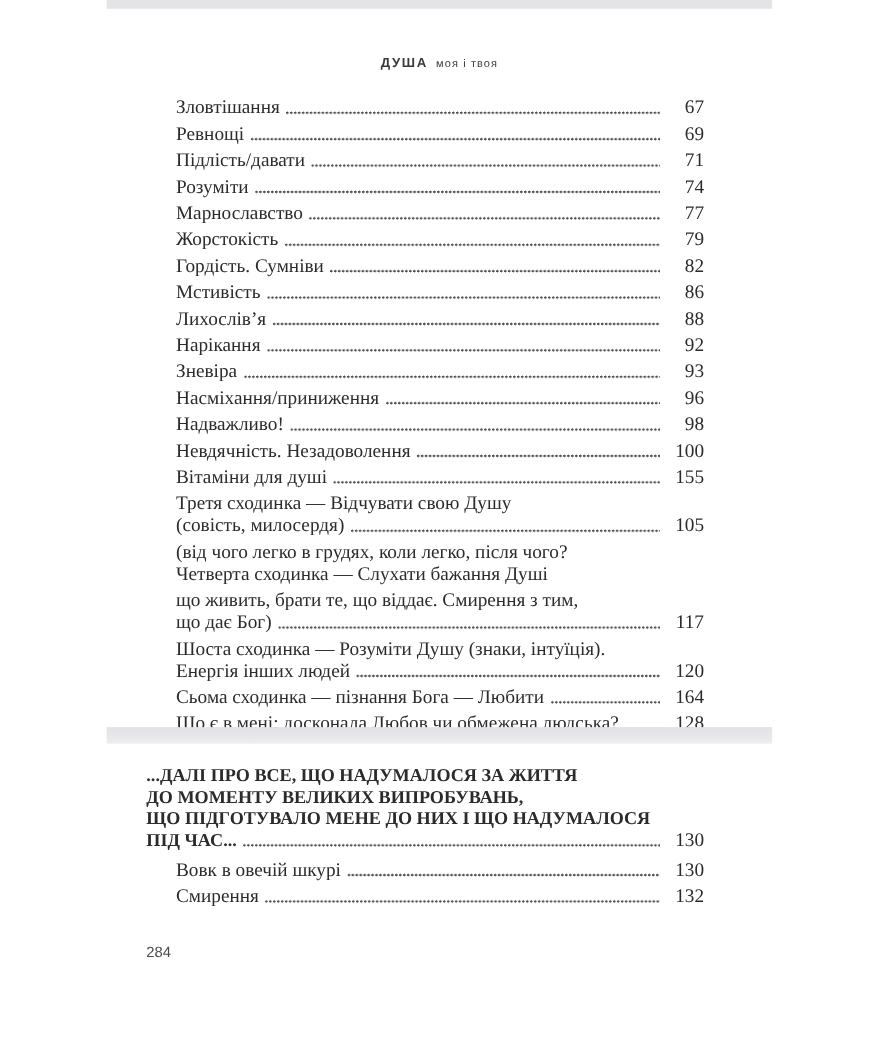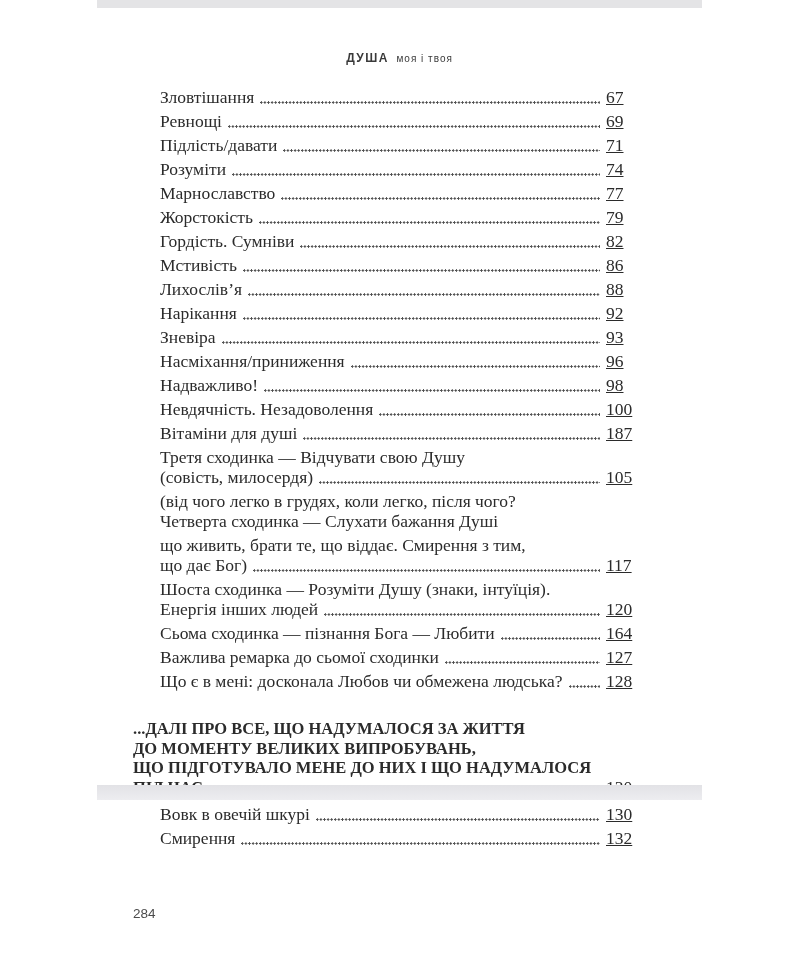--- a/index.html
+++ b/index.html
@@ -8,21 +8,21 @@
     --ink:#2b2b2b;
     --leader:#4c4c4c;
     --folio:#4b4b4b;
   }
   html,body{margin:0;padding:0;}
   body{
     width:800px;height:960px;overflow:hidden;background:#ffffff;position:relative;
     font-family:"Liberation Serif","DejaVu Serif",serif;color:var(--ink);
   }
   .page{
-    position:absolute;left:97px;top:0;width:605px;height:800px;background:#ffffff;
+    position:absolute;left:97px;top:0;width:605px;height:676px;background:#ffffff;
   }
   .page-edge-top{
     position:absolute;top:0;left:0;right:0;height:8px;background:var(--edge-top);
   }
   .page-edge-bottom{
     position:absolute;bottom:0;left:0;right:0;height:15px;
     background:linear-gradient(var(--edge-bottom),#ededf0);
   }
   .running-head{
     position:absolute;top:48px;left:0;width:100%;text-align:center;
@@ -41,24 +41,24 @@
     margin-top:28px;font-weight:bold;font-size:16.5px;line-height:19.5px;
   }
   .entry.section + .entry.item{margin-top:7px;}
   .entry-lastline{display:flex;align-items:baseline;}
   .entry-text{white-space:nowrap;}
   .leader{
     flex:1 1 auto;height:3px;align-self:flex-end;margin:0 6px 3px 6px;
     background-image:radial-gradient(circle at 1.2px 1.5px,var(--leader) 1px,rgba(0,0,0,0) 1.25px);
     background-size:3.6px 3px;background-repeat:repeat-x;
   }
-  .pagenum{min-width:34px;text-align:left;font-weight:normal;text-decoration:underline;}
+  .pagenum{min-width:34px;text-align:right;font-weight:normal;}
   .entry.section .pagenum{font-weight:normal;font-size:17.5px;}
   .folio{
-    position:absolute;top:906px;left:36px;
+    position:absolute;top:858px;left:36px;
     font-family:"Liberation Sans","DejaVu Sans",sans-serif;
     font-size:13.5px;color:var(--folio);
   }
 </style>
 </head>
 <body>
 
 <div class="page">
   <div class="page-edge-top"></div>
 
@@ -178,21 +178,21 @@
       <span class="entry-text">Невдячність. Незадоволення</span>
       <span class="leader"></span>
       <span class="pagenum">100</span>
     </div>
   </div>
       <div class="entry item">
     <div class="entry-lines"></div>
     <div class="entry-lastline">
       <span class="entry-text">Вітаміни для душі</span>
       <span class="leader"></span>
-      <span class="pagenum">187</span>
+      <span class="pagenum">155</span>
     </div>
   </div>
       <div class="entry item">
     <div class="entry-lines">
           <div class="entry-line">Третя сходинка — Відчувати свою Душу</div>
         </div>
     <div class="entry-lastline">
       <span class="entry-text">(совість, милосердя)</span>
       <span class="leader"></span>
       <span class="pagenum">105</span>
@@ -223,28 +223,20 @@
       <span class="leader"></span>
       <span class="pagenum">120</span>
     </div>
   </div>
       <div class="entry item">
     <div class="entry-lines"></div>
     <div class="entry-lastline">
       <span class="entry-text">Сьома сходинка — пізнання Бога — Любити</span>
       <span class="leader"></span>
       <span class="pagenum">164</span>
-    </div>
-  </div>
-      <div class="entry item">
-    <div class="entry-lines"></div>
-    <div class="entry-lastline">
-      <span class="entry-text">Важлива ремарка до сьомої сходинки</span>
-      <span class="leader"></span>
-      <span class="pagenum">127</span>
     </div>
   </div>
       <div class="entry item">
     <div class="entry-lines"></div>
     <div class="entry-lastline">
       <span class="entry-text">Що є в мені: досконала Любов чи обмежена людська?</span>
       <span class="leader"></span>
       <span class="pagenum">128</span>
     </div>
   </div>

